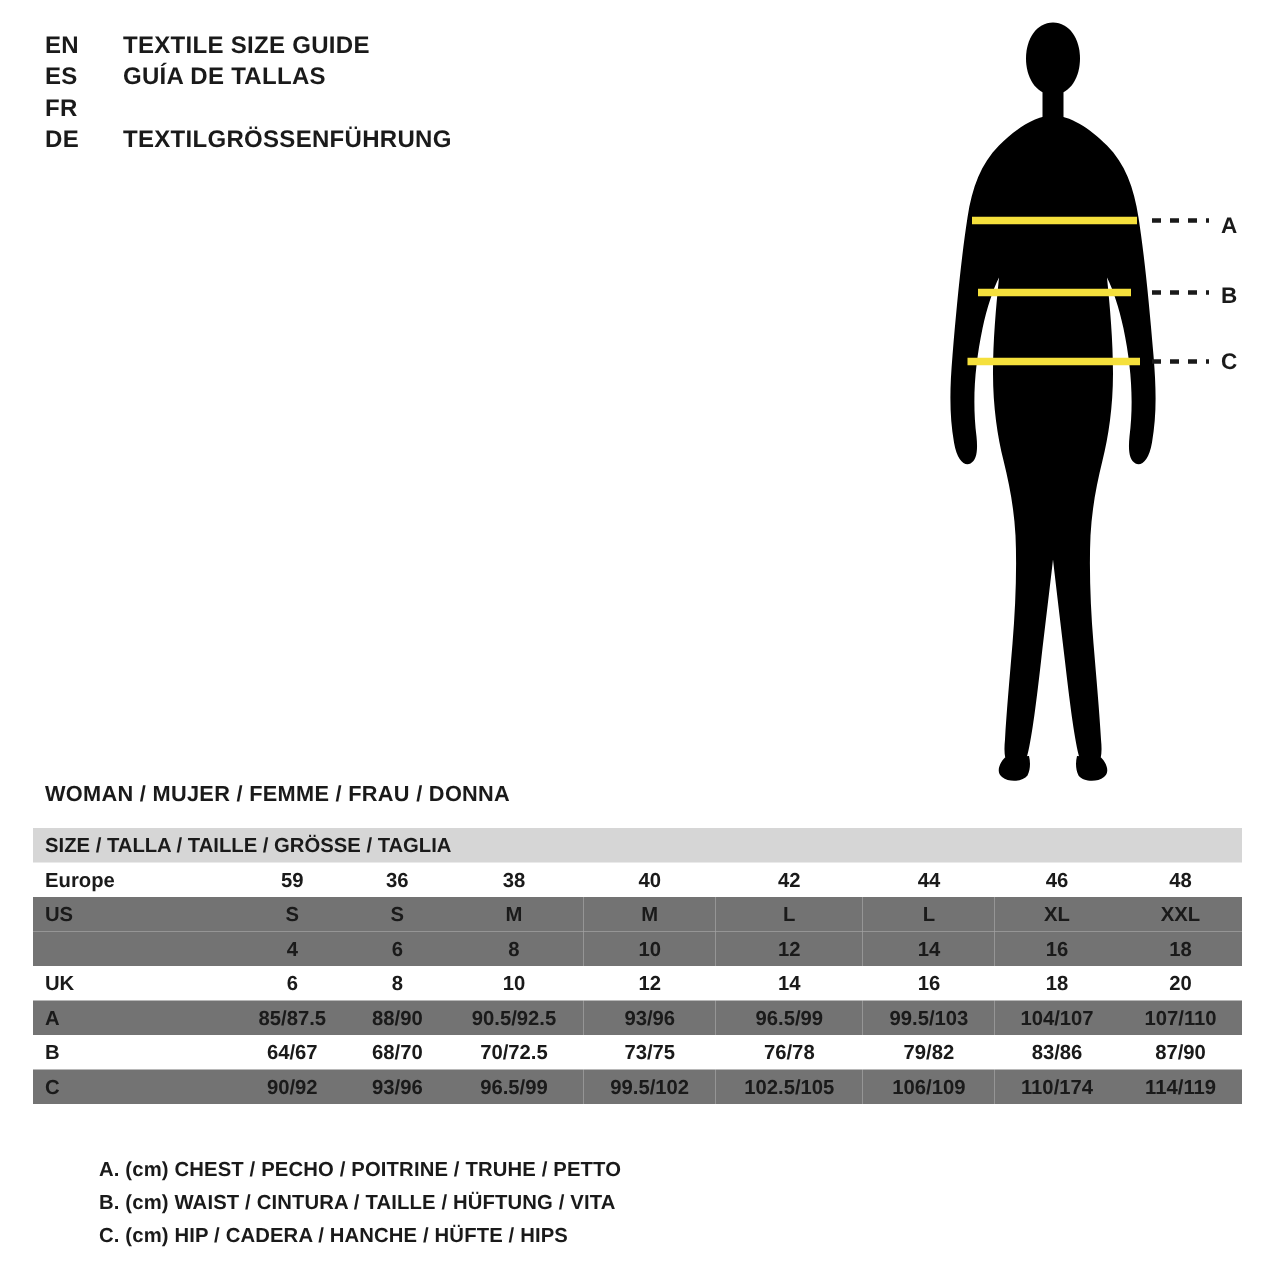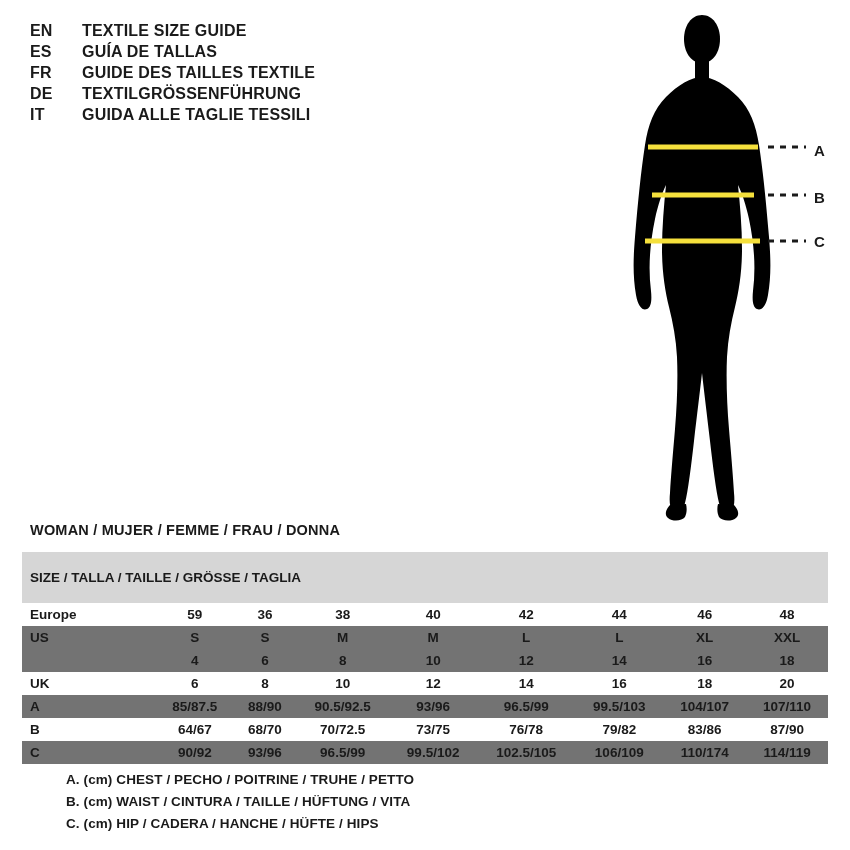--- a/index.html
+++ b/index.html
@@ -93,21 +93,21 @@
   }
   table.size-table td.rowhead {
     text-align: left;
     padding-left: 8px;
     width: 120px;
     margin-top: 30px;
   }
   tr.header-row td {
     background: #d6d6d6;
     text-align: left;
-    padding: 18px 8px;
+    padding: 4px 8px;
     font-size: 13.5px;
   }
   tr.shade td {
     background: #737373;
   }
 
   
   .notes {
     position: absolute;
     left: 30px;
@@ -131,29 +131,24 @@
     <div class="title-row">
       <div class="title-lang">EN</div>
       <div class="title-text">TEXTILE SIZE GUIDE</div>
     </div>
     <div class="title-row">
       <div class="title-lang">ES</div>
       <div class="title-text">GUÍA DE TALLAS</div>
     </div>
     <div class="title-row">
       <div class="title-lang">FR</div>
-      <div class="title-text">GUIDE DES TAILLES TEXTILE</div>
     </div>
     <div class="title-row">
       <div class="title-lang">DE</div>
       <div class="title-text">TEXTILGRÖSSENFÜHRUNG</div>
-    </div>
-    <div class="title-row">
-      <div class="title-lang">IT</div>
-      <div class="title-text">GUIDA ALLE TAGLIE TESSILI</div>
     </div>
   </div>
 
   <div class="figure">
     <svg width="250" height="530" viewBox="0 0 250 530" xmlns="http://www.w3.org/2000/svg">
       <g fill="#000000">
 
         <path d="M112 10 C101 10 94 21 94 34 C94 46 100 58 112 58 C124 58 130 46 130 34 C130 21 123 10 112 10 Z"></path>
 
         <path d="M105 55 h14 v20 h-14 z"></path>

